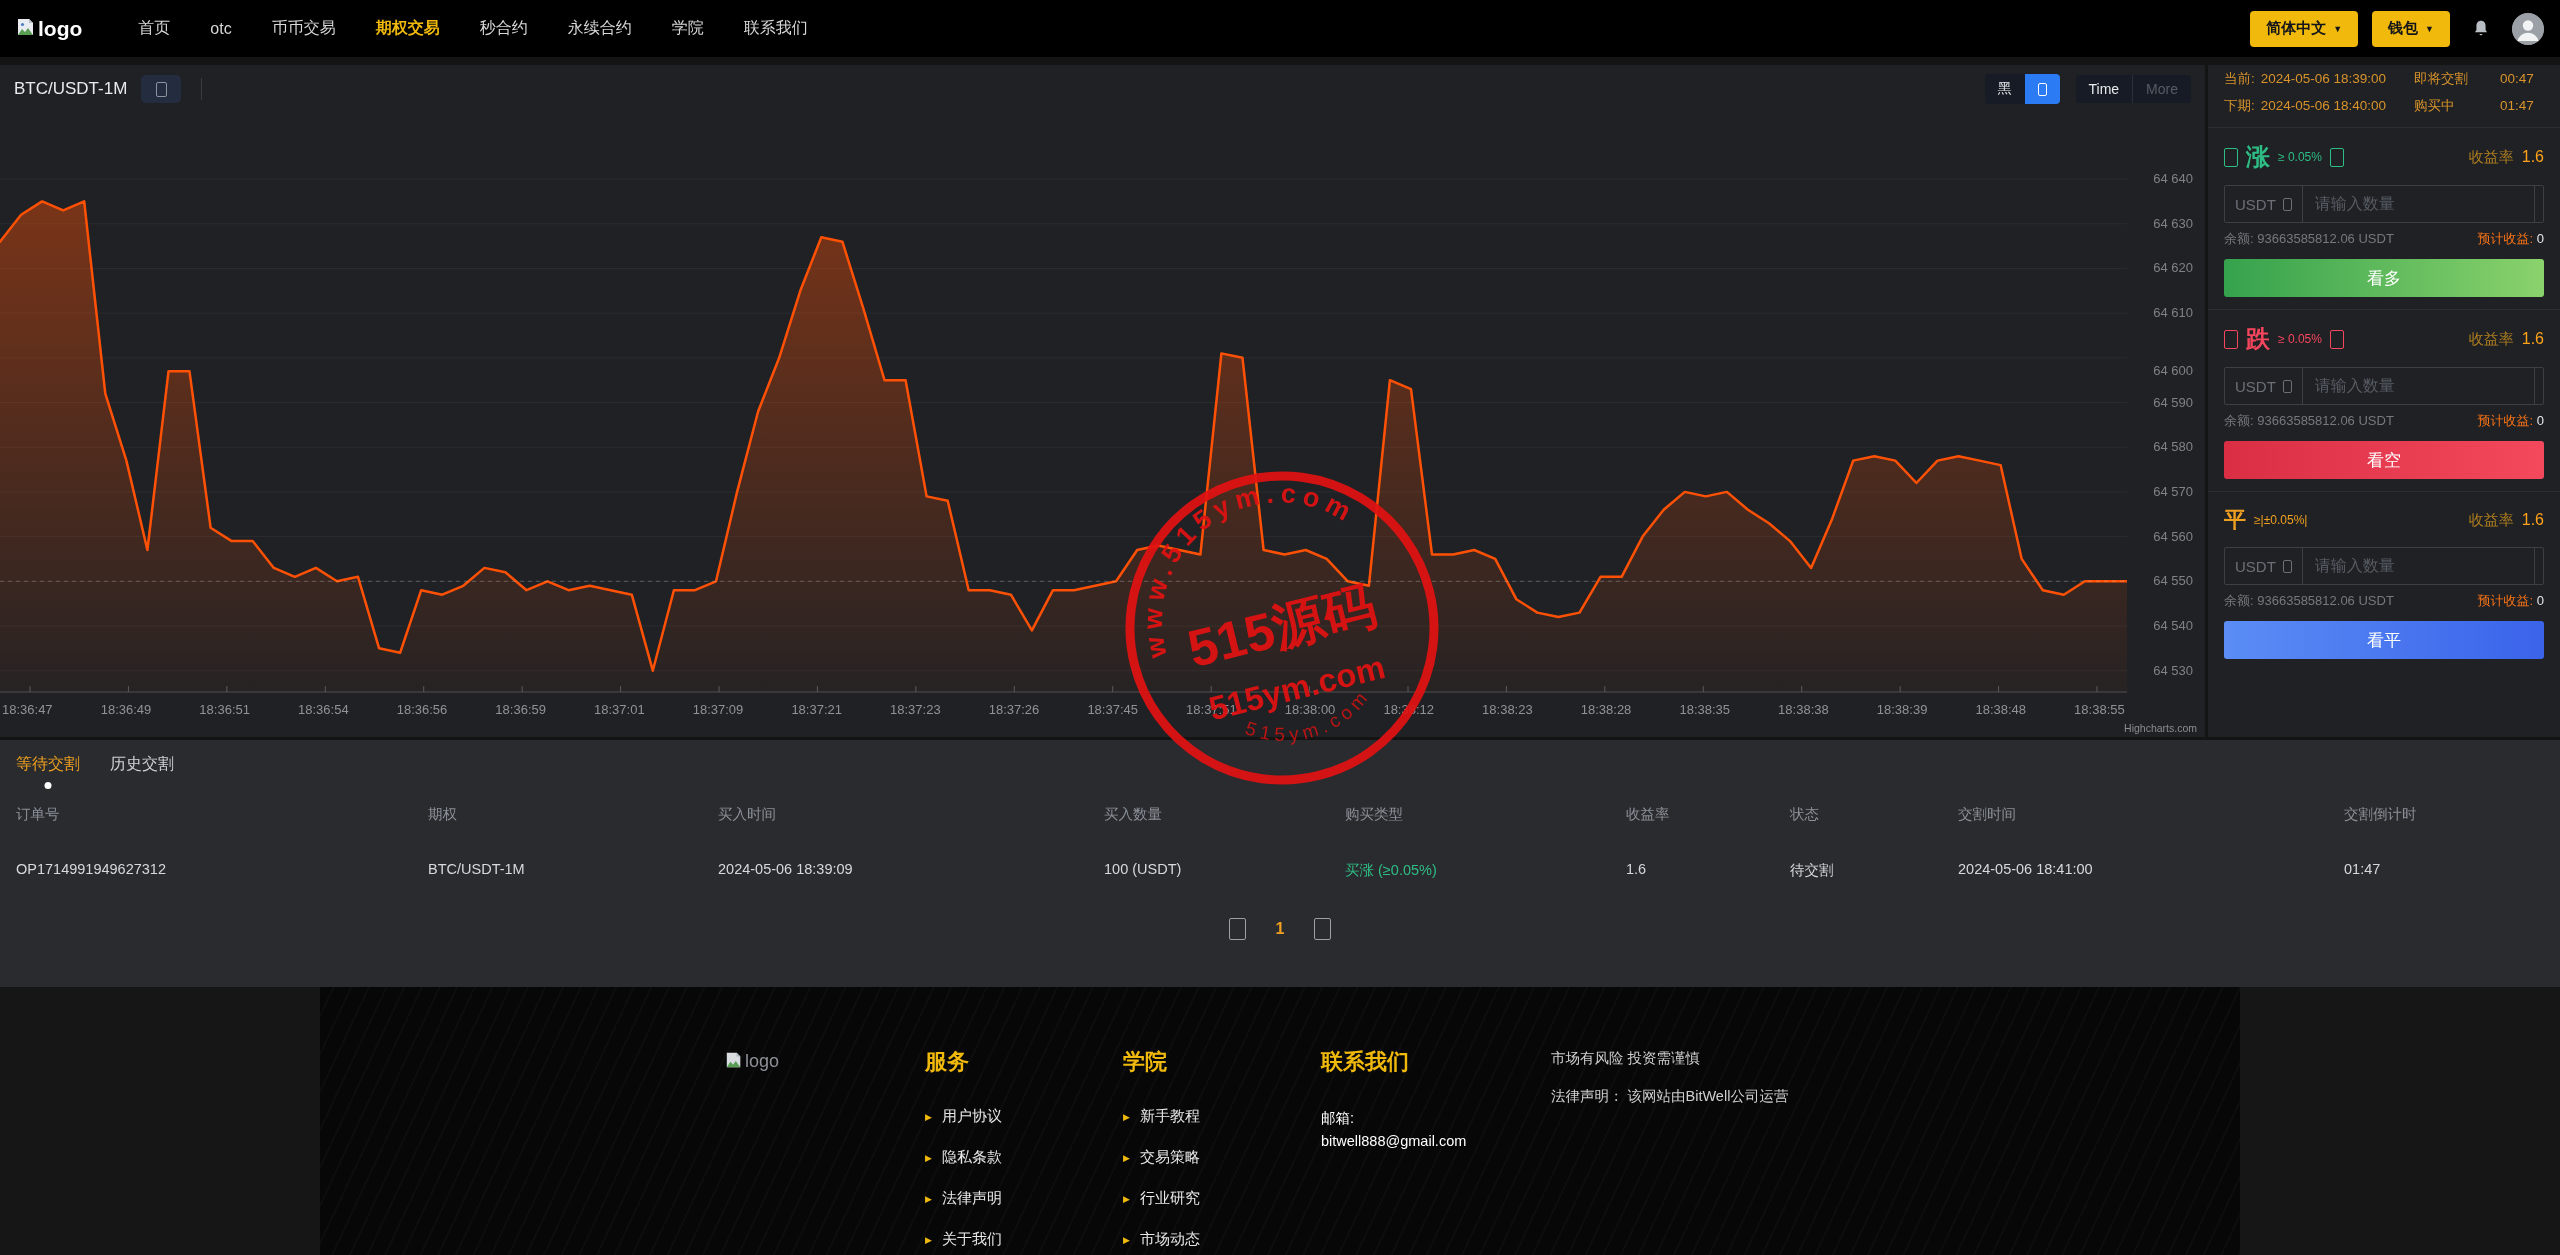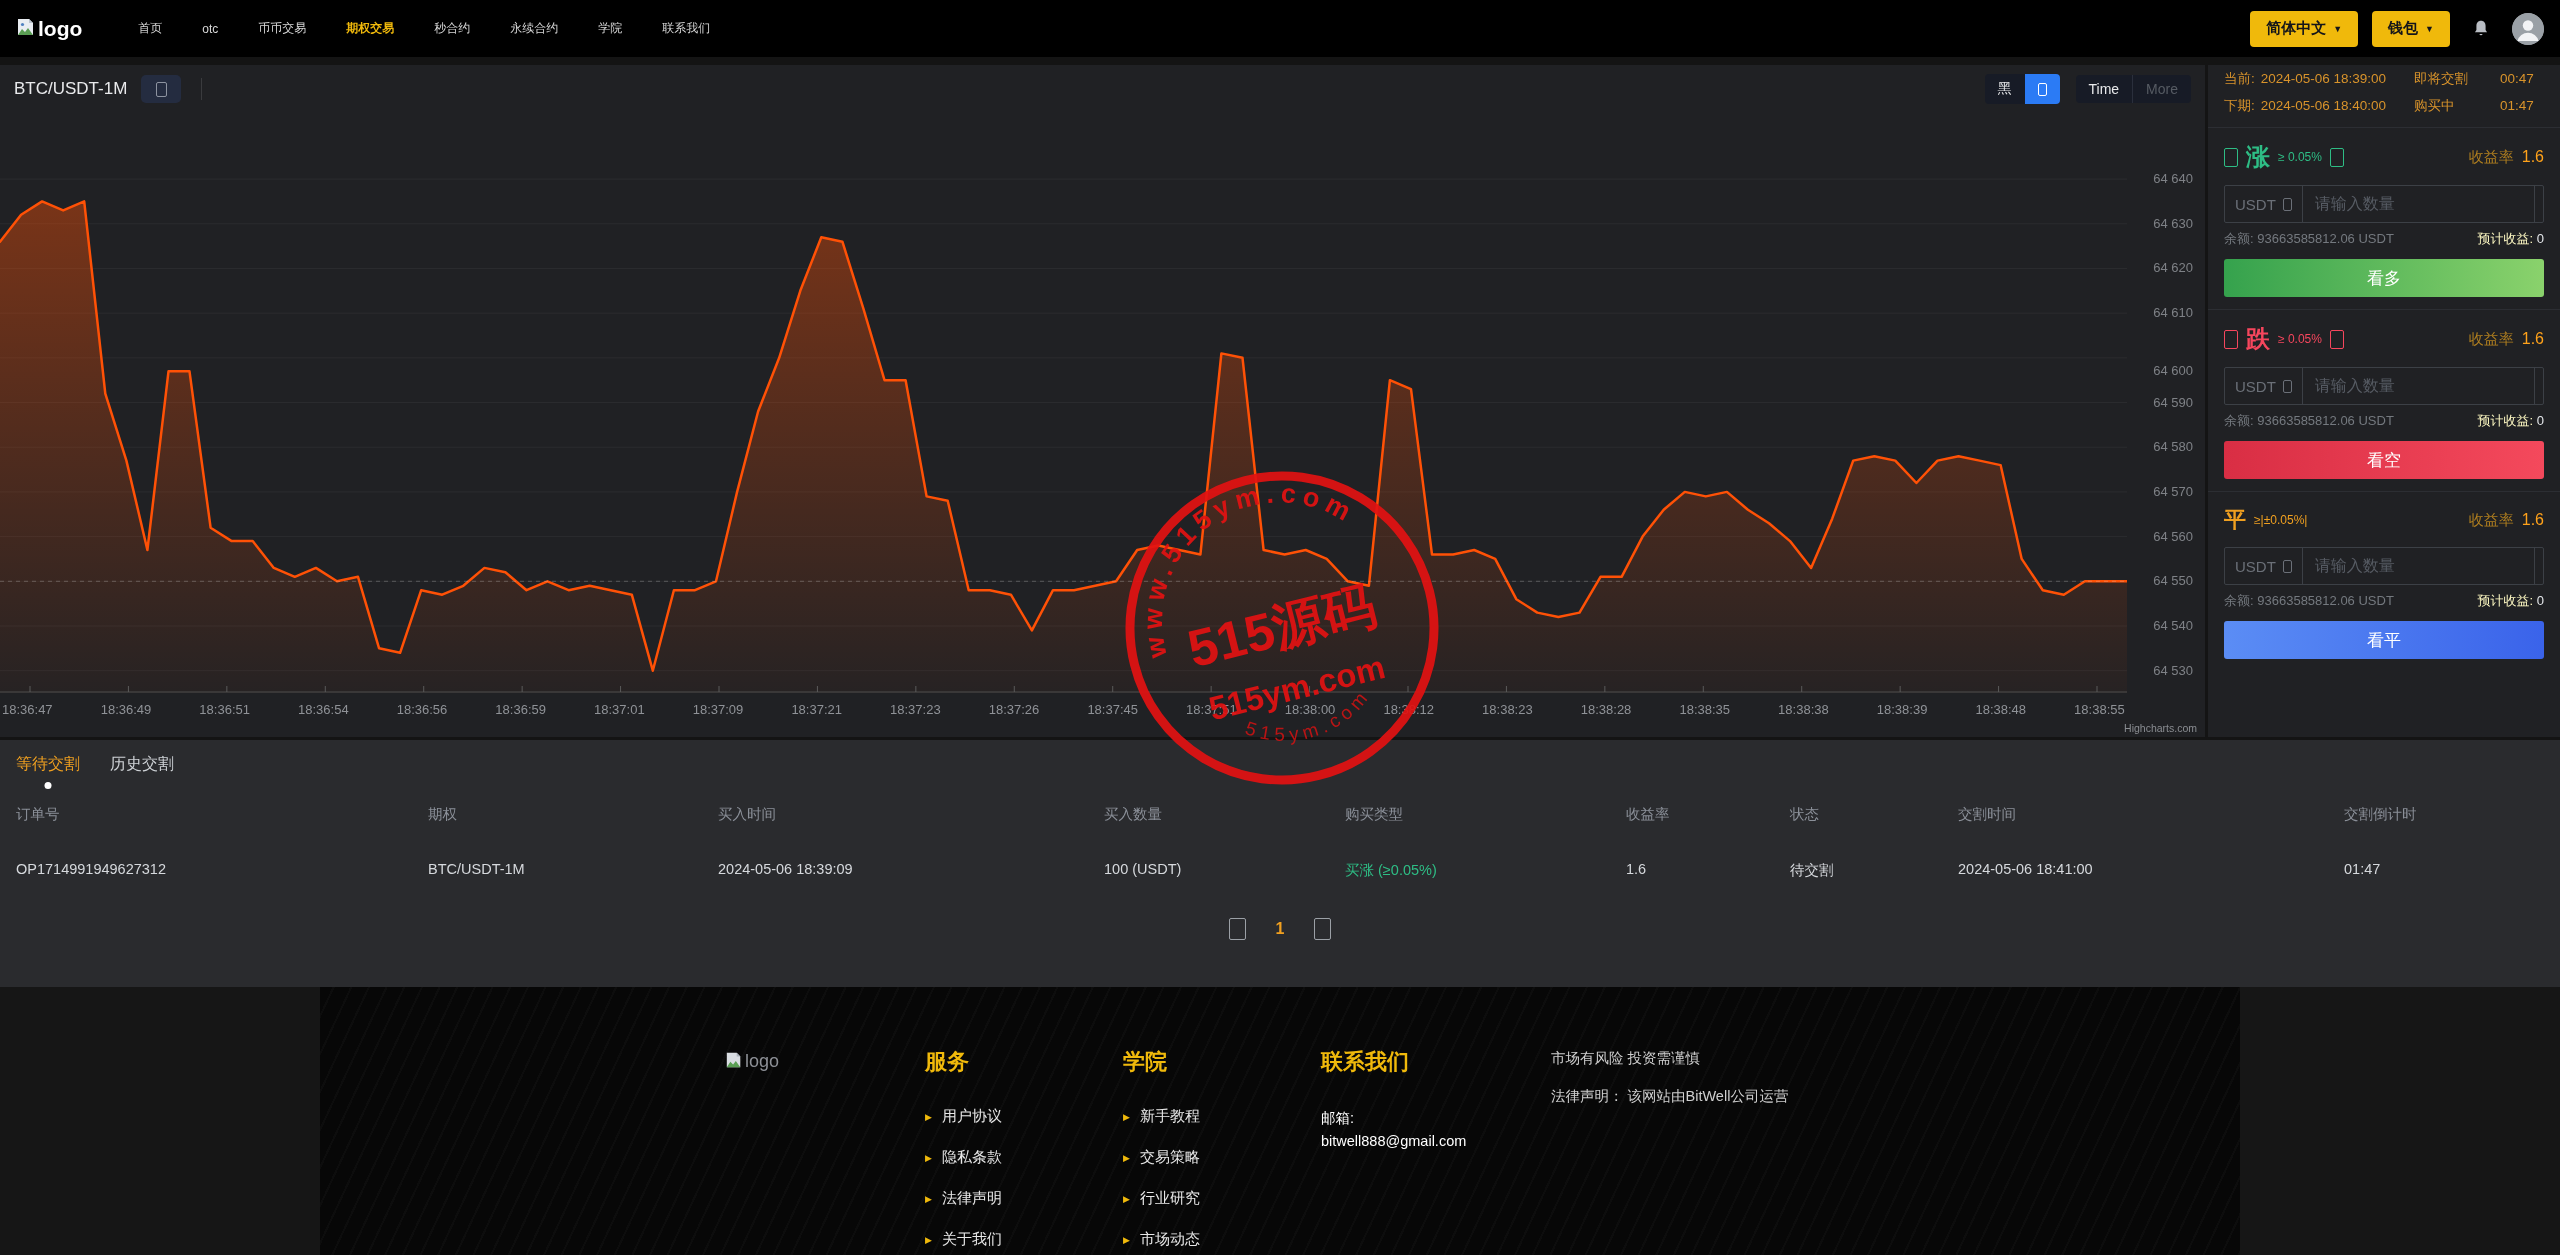--- a/index.html
+++ b/index.html
@@ -4,21 +4,21 @@
 <style>
   * { margin:0; padding:0; box-sizing:border-box; }
   html,body { width:2560px; height:1255px; overflow:hidden; background:#141414;
     font-family:"Liberation Sans","DejaVu Sans",sans-serif; }
 
   
   .nav { height:57px; background:#000; display:flex; align-items:center; padding:0 16px; }
   .logo { display:flex; align-items:flex-start; gap:2px; margin-right:56px; }
   .logo-txt { color:#fff; font-size:21px; font-weight:bold; }
   .nav-menu { display:flex; align-items:center; gap:40px; }
-  .nav-item { color:#d8d8d8; font-size:12px; cursor:pointer; }
+  .nav-item { color:#d8d8d8; font-size:16px; cursor:pointer; }
   .nav-item.active { color:#f0b90b; font-weight:bold; }
   .nav-right { margin-left:auto; display:flex; align-items:center; gap:14px; }
   .ybtn { background:#f0b90b; color:#14151a; font-size:15px; font-weight:bold;
     border:none; border-radius:4px; height:36px; padding:0 16px;
     display:flex; align-items:center; gap:7px; cursor:pointer;text-align:center; }
   .ybtn .caret { font-size:9px; }
   .bell { width:22px; height:22px; margin:0 6px; }
   .avatar { width:32px; height:32px; border-radius:50%; background:#9aa0a6; overflow:hidden;
     display:flex; align-items:center; justify-content:center; }
 
@@ -83,21 +83,21 @@
     border-radius:2px; overflow:hidden; }
   .ig-unit { display:flex; align-items:center; gap:7px; padding:0 10px; color:#6b7078;
     font-size:15px; border-right:1px solid #3c4046; cursor:pointer; }
   .input-group input { flex:1; background:transparent; border:none; outline:none;
     padding:0 12px; font-size:16px; color:#cfd3d7; }
   .input-group input::placeholder { color:#565b63; }
   .ig-suffix { display:flex; align-items:center; padding:0 12px; color:#565b63;
     font-size:16px; border-left:1px solid #3c4046; }
   .bal-row { display:flex; justify-content:space-between; margin-top:7px; font-size:13px; }
   .bal { color:#74797f; }
-  .p-label { color:#fef9c3; }
+  .p-label { color:#f97316; }
   .p-val { color:#e4e7ea; }
   .act-btn { margin-top:11px; width:100%; height:38px; border:none; border-radius:3px;
     color:#fff; font-size:17px; cursor:pointer; font-family:inherit; }
   .act-btn.green { background:linear-gradient(90deg,#35a24d,#8ad26c); }
   .act-btn.red { background:linear-gradient(90deg,#d92e44,#f4495c); }
   .act-btn.blue { background:linear-gradient(90deg,#5b8df5,#3a63ea); }
 
   
   .orders { margin-top:3px; background:#2a2b2e; height:247px; padding-top:14px; }
   .ord-tabs { display:flex; gap:30px; padding:0 16px; }

